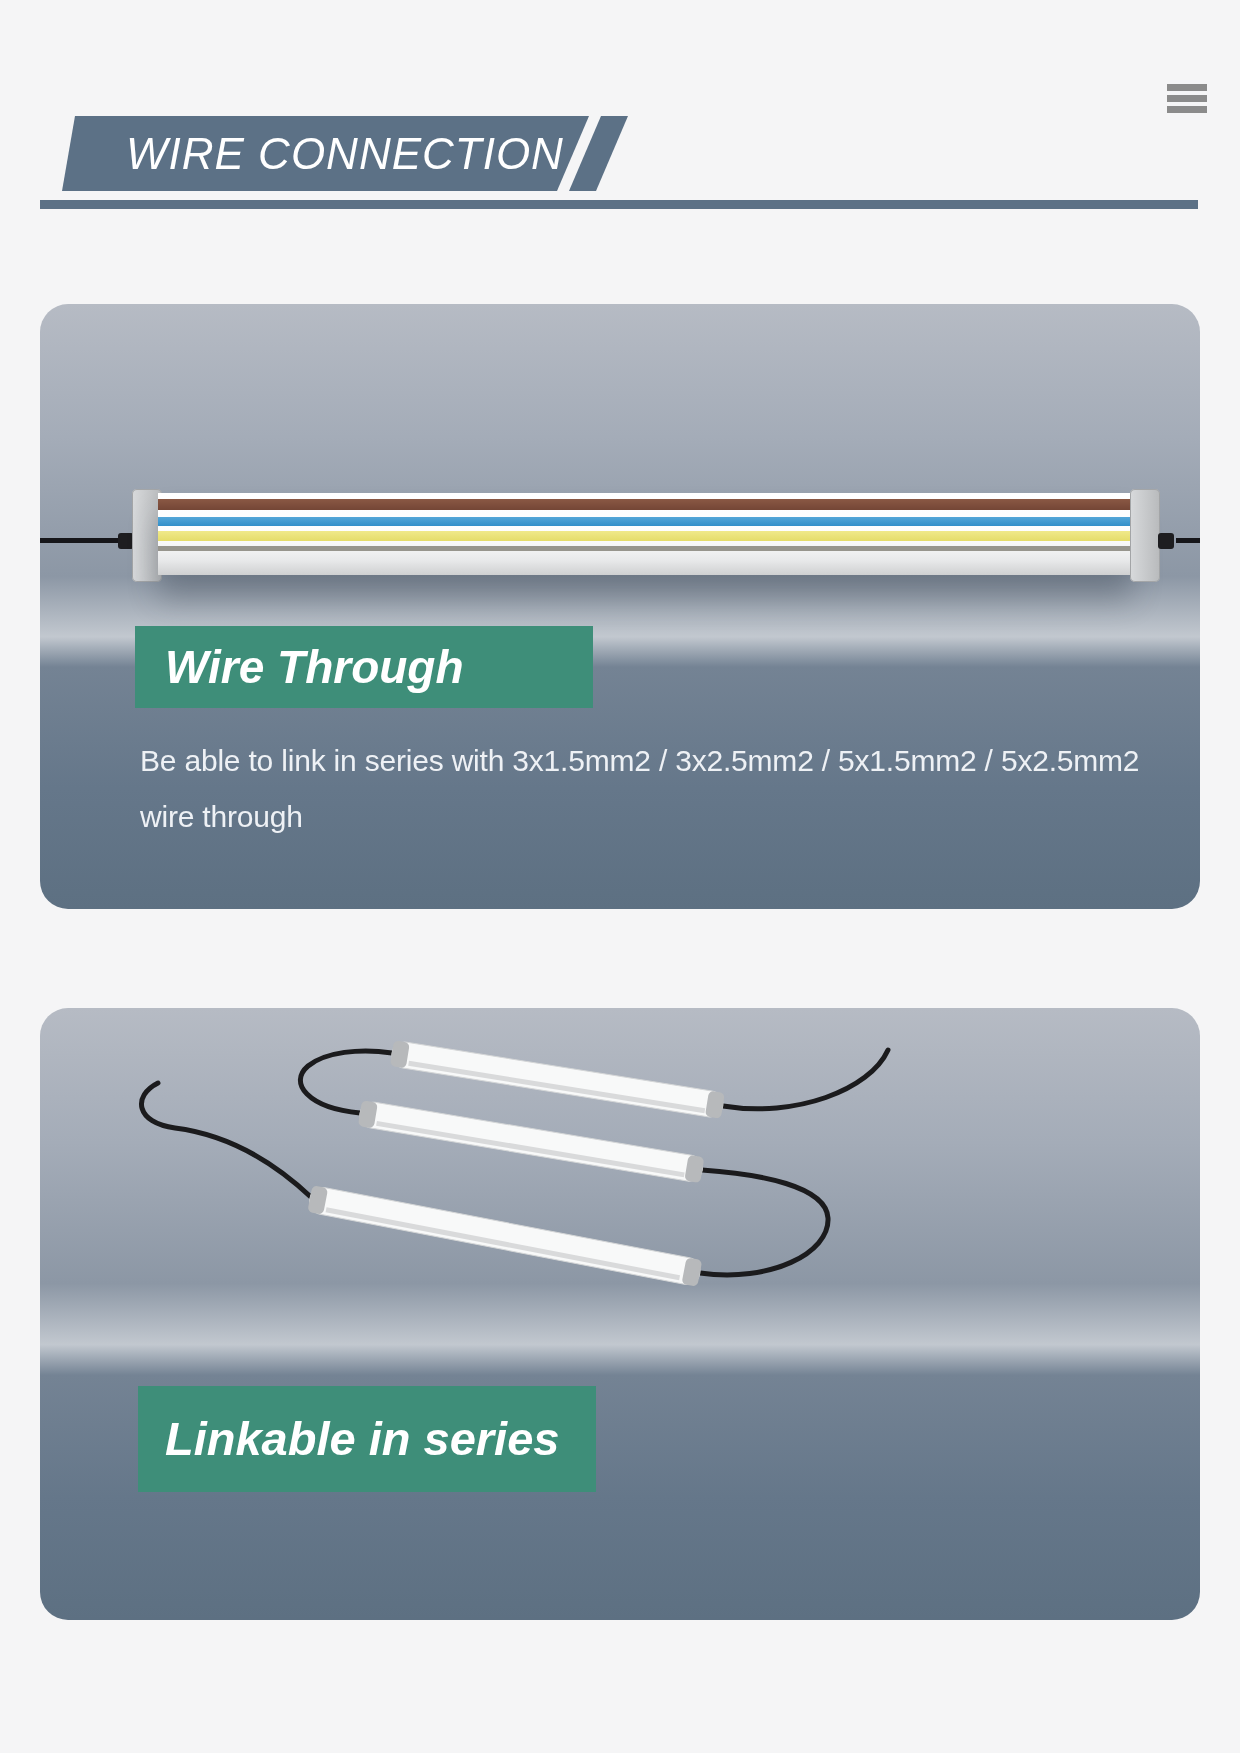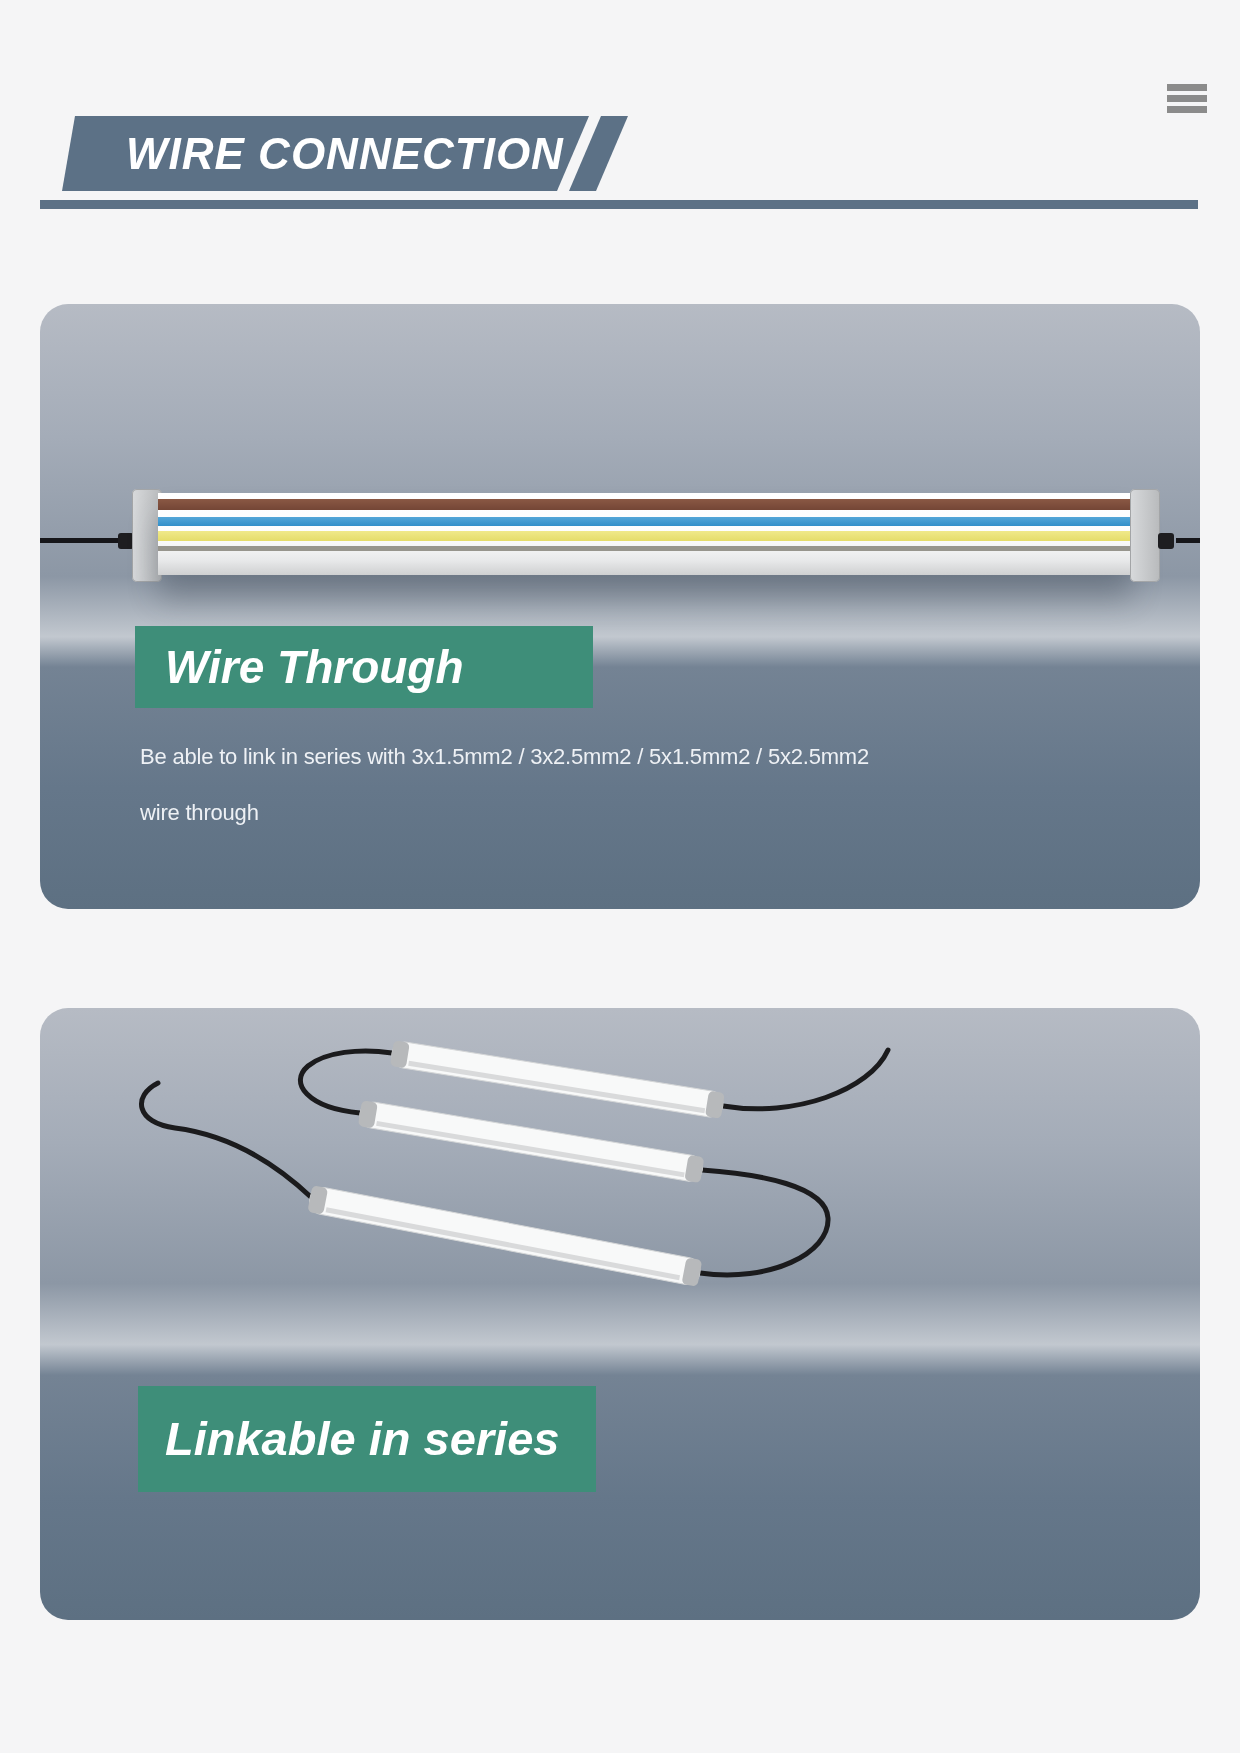--- a/index.html
+++ b/index.html
@@ -10,21 +10,21 @@
   .menu{position:absolute;left:1167px;top:84px;width:42px;height:30px;cursor:pointer;}
   .menu span{display:block;width:40px;height:7px;margin-bottom:4px;background:#8b8b8b;}
 
   
   .banner{position:absolute;left:62px;top:116px;width:566px;height:75px;}
   .banner-main{position:absolute;inset:0;background:#5c7186;
     clip-path:polygon(13px 0,527px 0,495px 100%,0 100%);}
   .banner-tail{position:absolute;inset:0;background:#5c7186;
     clip-path:polygon(539px 0,566px 0,534px 100%,507px 100%);}
   .banner h1{margin:0;padding-left:64px;line-height:76px;font-size:44px;font-style:italic;
-    font-weight:700;color:#ffffff;letter-spacing:1px;white-space:nowrap;}
+    font-weight:400;color:#ffffff;letter-spacing:1px;white-space:nowrap;}
 
   .hr-bar{position:absolute;left:40px;top:200px;width:1158px;height:9px;background:#5c7186;}
 
   
   .panel{position:absolute;left:40px;width:1160px;border-radius:28px;overflow:hidden;
     background:linear-gradient(180deg,#b6bbc4 0%,#a4acb8 22%,#8c97a5 45%,#74839465 55%,
     #748394 60%,#65778a 80%,#5d7082 100%);}
   .panel-1{top:304px;height:605px;}
   .panel-2{top:1008px;height:612px;}
 
@@ -49,21 +49,21 @@
   .stripe.gray{top:53px;height:5px;background:#97958d;}
 
   
   .tag{position:absolute;background:#3e8e79;color:#ffffff;font-style:italic;font-weight:700;
     white-space:nowrap;}
   .tag-1{left:95px;top:322px;width:458px;height:82px;}
   .tag-1 span{display:block;padding-left:30px;line-height:82px;font-size:46px;}
   .tag-2{left:98px;top:378px;width:458px;height:106px;}
   .tag-2 span{display:block;padding-left:27px;line-height:106px;font-size:47px;}
 
-  .desc{position:absolute;margin:0;color:#eef1f5;font-size:22px;letter-spacing:-0.2px;
+  .desc{position:absolute;margin:0;color:#eef1f5;font-size:30px;letter-spacing:-0.2px;
     white-space:nowrap;}
   .p1-line1{left:100px;top:440px;}
   .p1-line2{left:100px;top:496px;}
   .p2-line1{left:100px;top:514px;font-size:29px;}
 
   .p2-svg{position:absolute;left:0;top:20px;}
 </style>
 </head>
 <body>
 

